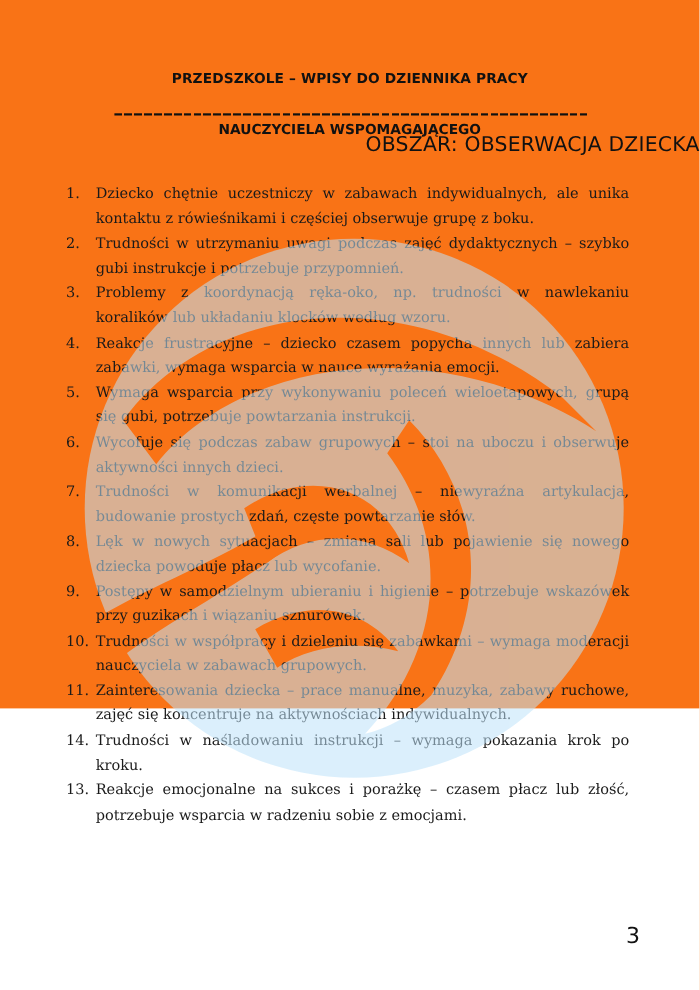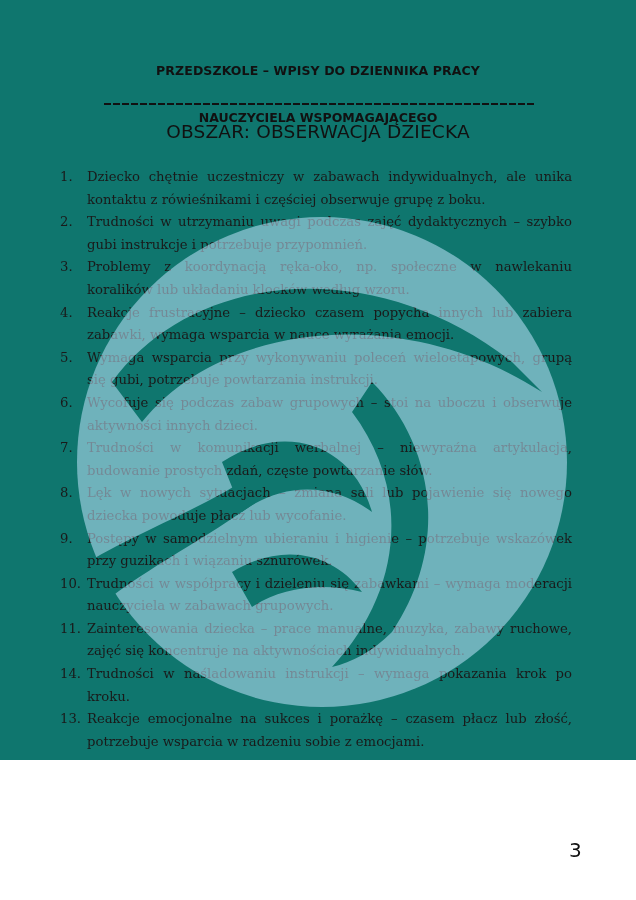--- a/index.html
+++ b/index.html
@@ -1,25 +1,25 @@
 <!DOCTYPE html>
 <html><head>
 <meta charset="utf-8">
 <style>
   html, body { margin:0; padding:0; background:#ffffff; }
   body { width:636px; height:900px; position:relative; overflow:hidden; }
-  .page { position:absolute; left:0; top:0; width:636px; height:760px; background:#0f766e; }
+  .page { position:absolute; left:0; top:0; width:636px; height:644px; background:#f97316; }
   .watermark { position:absolute; left:72px; top:212px; width:500px; height:500px; z-index:2; opacity:0.55; pointer-events:none; }
   .header { position:absolute; left:0; top:63px; width:636px; text-align:center; z-index:1;
     font-family:"DejaVu Sans", sans-serif; font-weight:bold; color:#111; }
   .header .t1 { font-size:12.5px; line-height:15px; letter-spacing:0.1px; }
   .header .t2 { font-size:12.5px; line-height:15px;margin-top:32px; }
   .dashes { position:absolute; left:104px; top:103px; width:430px; height:2px; z-index:1;
     background:repeating-linear-gradient(90deg,#111 0 7px,transparent 7px 9px); }
-  .section-title { position:absolute; left:0; top:121px; width:636px; text-align:center; z-index:1;
+  .section-title { position:absolute; left:0; top:121px; width:636px; text-align:right; z-index:1;
     font-family:"DejaVu Sans", sans-serif; font-size:18.5px; color:#111; letter-spacing:0.2px; }
   .list { position:absolute; left:60px; top:166px; width:512px; margin:0; padding:0; list-style:none; z-index:1;
     font-family:"DejaVu Serif", serif; font-size:13.2px; line-height:22.6px; color:#1a1a1a; }
   .list li { position:relative; padding-left:27px; text-align:justify; text-align-last:left; }
   .list li .num { position:absolute; left:0; width:27px; text-align:right; }
   .list li .txt { display:block; }
   .page-number { position:absolute; left:569px; top:838px; z-index:1;
     font-family:"DejaVu Sans", sans-serif; font-size:20px; color:#111; }
 </style>
 </head>
@@ -40,21 +40,21 @@
     <li>
         <span class="num">1.</span>
         <span class="txt">Dziecko chętnie uczestniczy w zabawach indywidualnych, ale unika kontaktu z rówieśnikami i częściej obserwuje grupę z boku.</span>
       </li>
     <li>
         <span class="num">2.</span>
         <span class="txt">Trudności w utrzymaniu uwagi podczas zajęć dydaktycznych – szybko gubi instrukcje i potrzebuje przypomnień.</span>
       </li>
     <li>
         <span class="num">3.</span>
-        <span class="txt">Problemy z koordynacją ręka-oko, np. społeczne w nawlekaniu koralików lub układaniu klocków według wzoru.</span>
+        <span class="txt">Problemy z koordynacją ręka-oko, np. trudności w nawlekaniu koralików lub układaniu klocków według wzoru.</span>
       </li>
     <li>
         <span class="num">4.</span>
         <span class="txt">Reakcje frustracyjne – dziecko czasem popycha innych lub zabiera zabawki, wymaga wsparcia w nauce wyrażania emocji.</span>
       </li>
     <li>
         <span class="num">5.</span>
         <span class="txt">Wymaga wsparcia przy wykonywaniu poleceń wieloetapowych, grupą się gubi, potrzebuje powtarzania instrukcji.</span>
       </li>
     <li>

